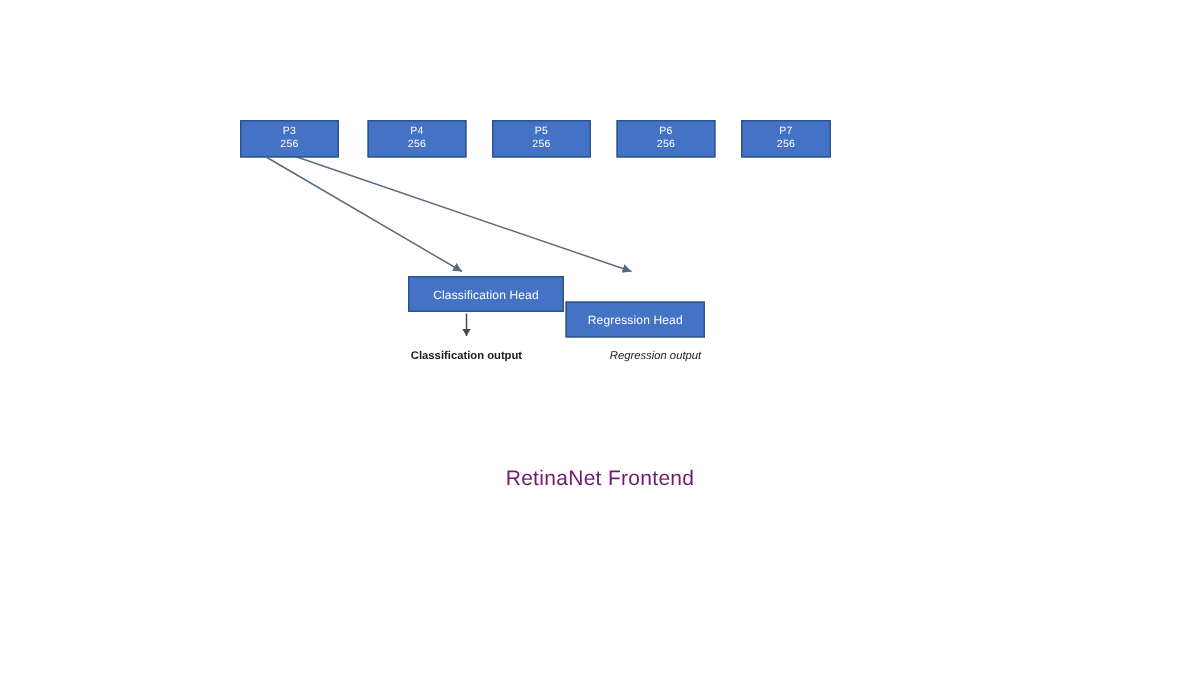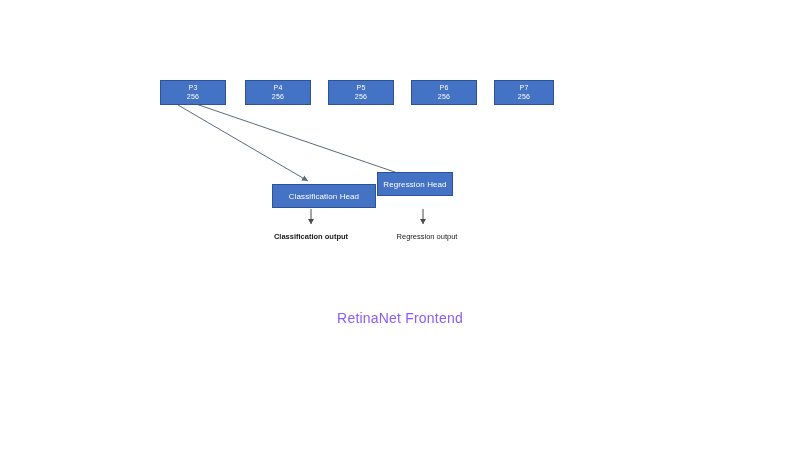--- a/index.html
+++ b/index.html
@@ -62,21 +62,21 @@
     white-space: nowrap;
     text-align: center;
   }
   #diagram-title {
     position: absolute;
     left: 0;
     top: 310px;
     width: 800px;
     text-align: center;
     font-size: 14px;
-    color: #8b5cf6;
+    color: #701a75;
     letter-spacing: 0.2px;
   }
 </style>
 </head>
 <body>
 
 <div id="canvas">
 
   <svg id="svg-layer" viewBox="0 0 800 450" xmlns="http://www.w3.org/2000/svg">
     <defs>
@@ -127,23 +127,23 @@
 
   <div class="fpn-box" style="left:494px; top:80px; width:60px; height:25px;">
     <span class="lvl">P7</span>
     <span class="ch">256</span>
   </div>
 
   <div class="head-box" style="left:272px; top:184px; width:104px; height:24px;">
     <span>Classification Head</span>
   </div>
 
-  <div class="head-box" style="left:377px; top:172px; width:76px; height:24px;">
+  <div class="head-box" style="left:377px; top:201px; width:93px; height:24px;">
     <span>Regression Head</span>
   </div>
 
   <div class="out-label" style="left:241px; top:232px; width:140px;font-weight:bold;">Classification output</div>
 
-  <div class="out-label" style="left:362px; top:232px; width:130px;">Regression output</div>
+  <div class="out-label" style="left:372px; top:232px; width:130px;font-style:italic;">Regression output</div>
 
   <div id="diagram-title">RetinaNet Frontend</div>
 
 </div>
 
 </body></html>

